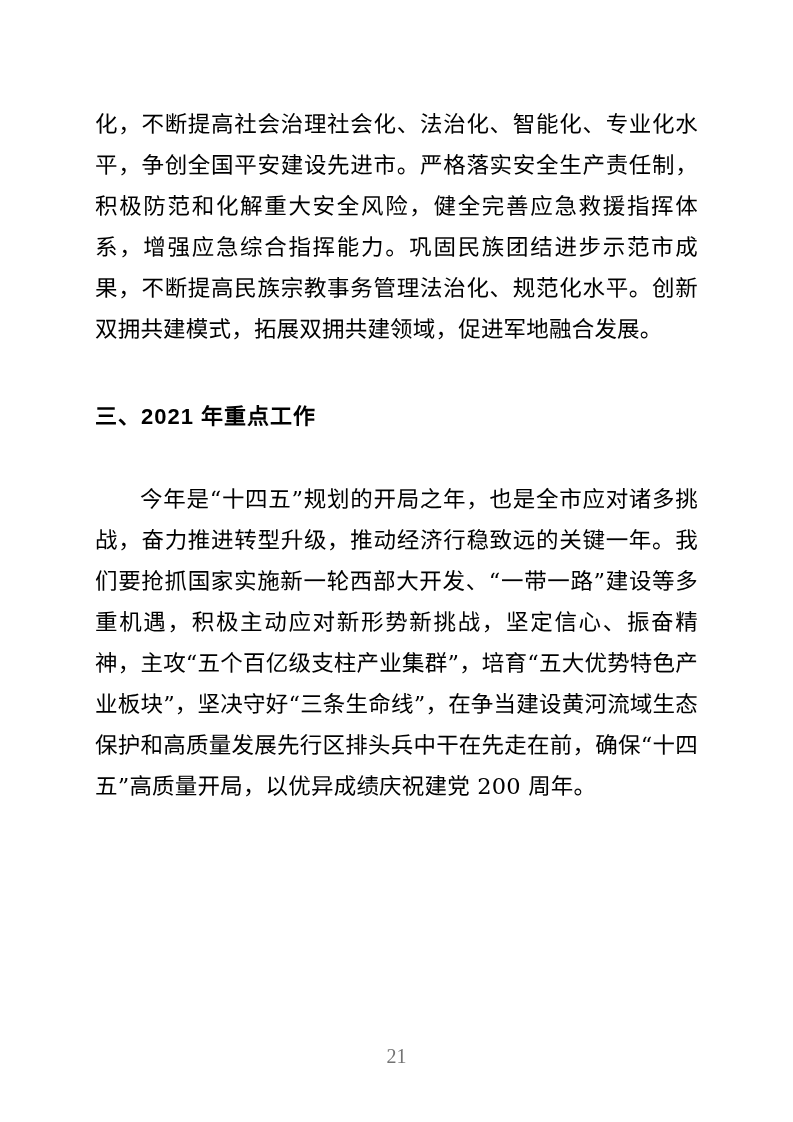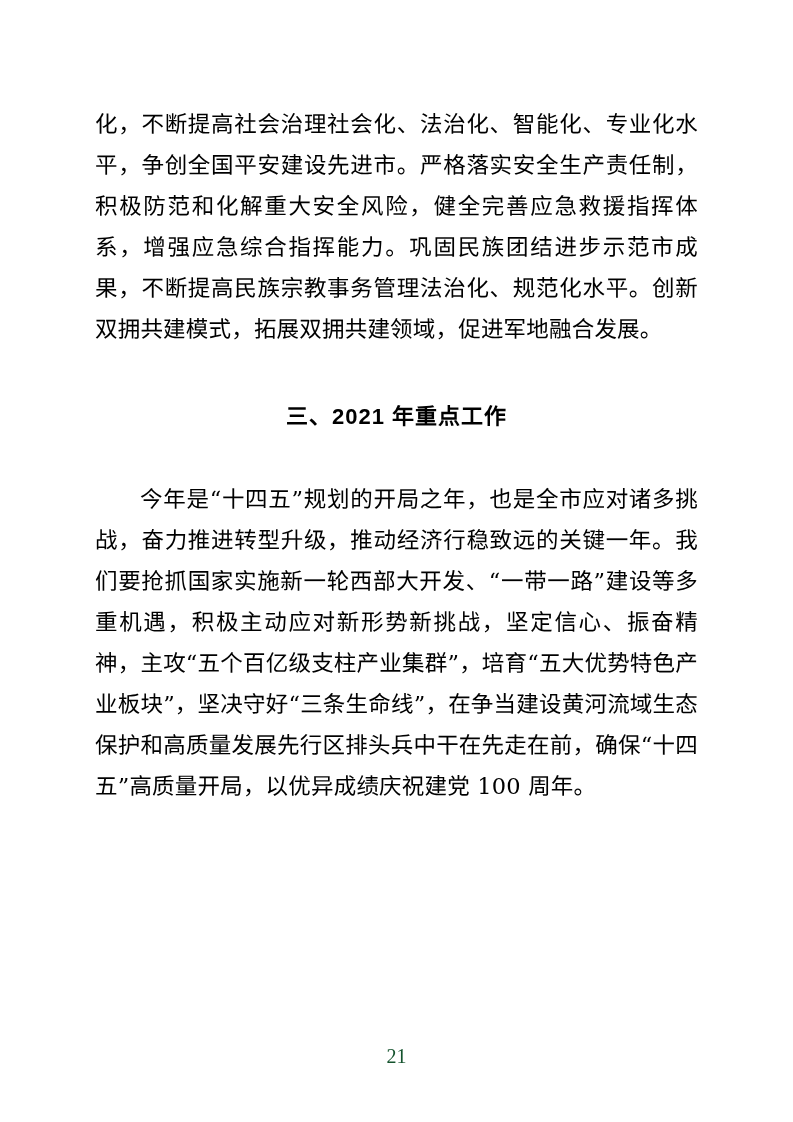--- a/index.html
+++ b/index.html
@@ -33,21 +33,20 @@
     letter-spacing: 0.2px;
   }
   .kai {
     font-family: "DejaVu Serif", "Liberation Serif", serif;
     font-size: 22.5px;
   }
   .indent {
     text-indent: 45px;
   }
   .heading {
-    text-align: center;
     font-size: 22px;
     font-weight: bold;
     font-family: "Liberation Sans", "DejaVu Sans", sans-serif;
     margin: 0;
     line-height: 41px;
     letter-spacing: 1px;
   }
   .spacer-lg { height: 46px; }
   .spacer-md { height: 42px; }
   .bold-para {
@@ -61,34 +60,34 @@
     text-indent: 44px;
   }
   .page-number {
     position: absolute;
     left: 0;
     right: 0;
     bottom: 54px;
     text-align: center;
     font-size: 20px;
     font-family: "Liberation Serif", "DejaVu Serif", serif;
-    color: #14532d;
+    color: #737373;
   }
 </style>
 </head>
 <body>
 
 <div class="page">
 
   <p class="para kai">化，不断提高社会治理社会化、法治化、智能化、专业化水平，争创全国平安建设先进市。严格落实安全生产责任制，积极防范和化解重大安全风险，健全完善应急救援指挥体系，增强应急综合指挥能力。巩固民族团结进步示范市成果，不断提高民族宗教事务管理法治化、规范化水平。创新双拥共建模式，拓展双拥共建领域，促进军地融合发展。</p>
 
   <div class="spacer-lg"></div>
 
   <h2 class="heading">三、2021 年重点工作</h2>
 
   <div class="spacer-md"></div>
 
-  <p class="para kai indent">今年是“十四五”规划的开局之年，也是全市应对诸多挑战，奋力推进转型升级，推动经济行稳致远的关键一年。我们要抢抓国家实施新一轮西部大开发、“一带一路”建设等多重机遇，积极主动应对新形势新挑战，坚定信心、振奋精神，主攻“五个百亿级支柱产业集群”，培育“五大优势特色产业板块”，坚决守好“三条生命线”，在争当建设黄河流域生态保护和高质量发展先行区排头兵中干在先走在前，确保“十四五”高质量开局，以优异成绩庆祝建党 100 周年。</p>
+  <p class="para kai indent">今年是“十四五”规划的开局之年，也是全市应对诸多挑战，奋力推进转型升级，推动经济行稳致远的关键一年。我们要抢抓国家实施新一轮西部大开发、“一带一路”建设等多重机遇，积极主动应对新形势新挑战，坚定信心、振奋精神，主攻“五个百亿级支柱产业集群”，培育“五大优势特色产业板块”，坚决守好“三条生命线”，在争当建设黄河流域生态保护和高质量发展先行区排头兵中干在先走在前，确保“十四五”高质量开局，以优异成绩庆祝建党 200 周年。</p>
 
 
   <div class="page-number">21</div>
 
 </div>
 
 </body></html>

